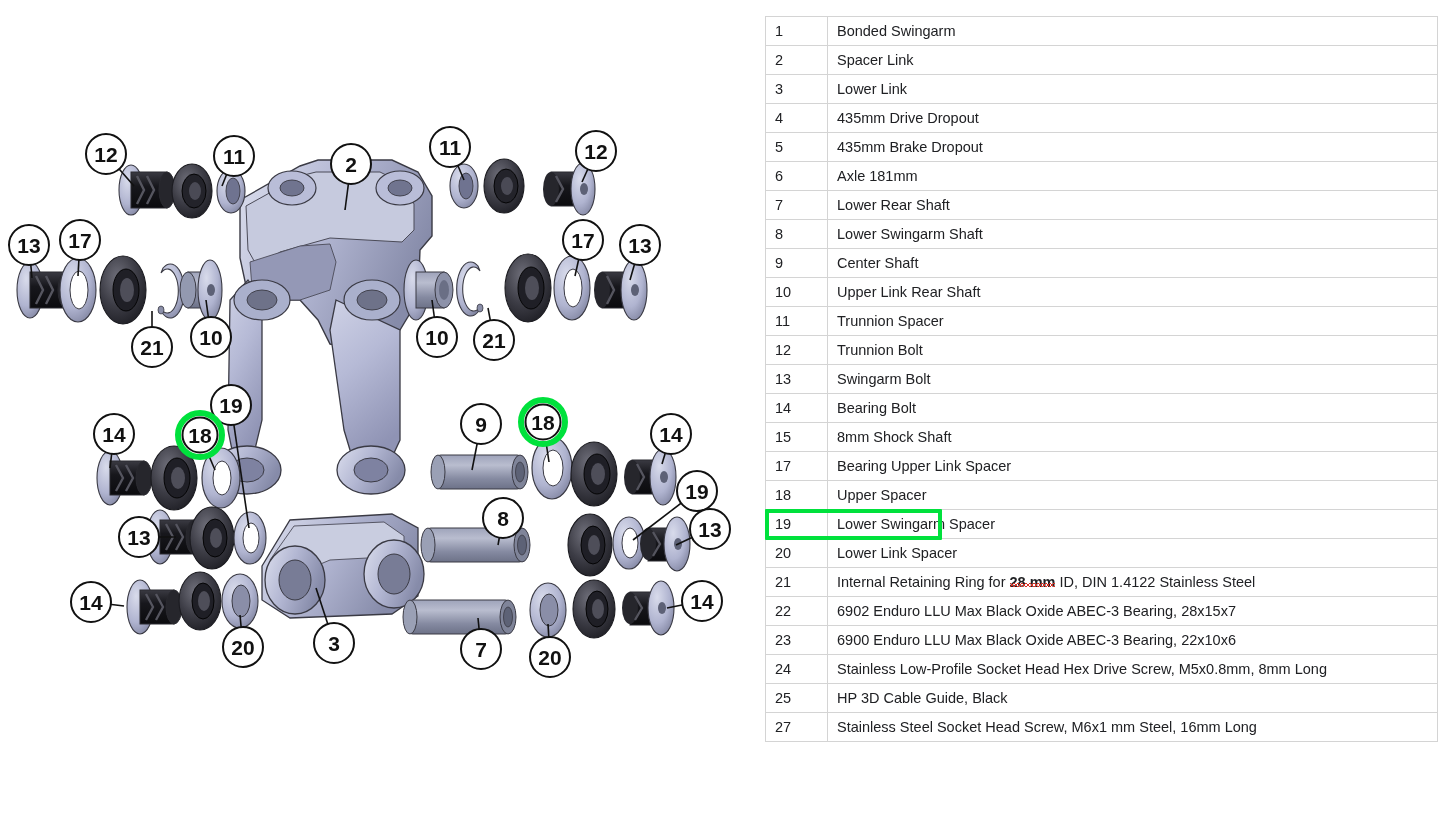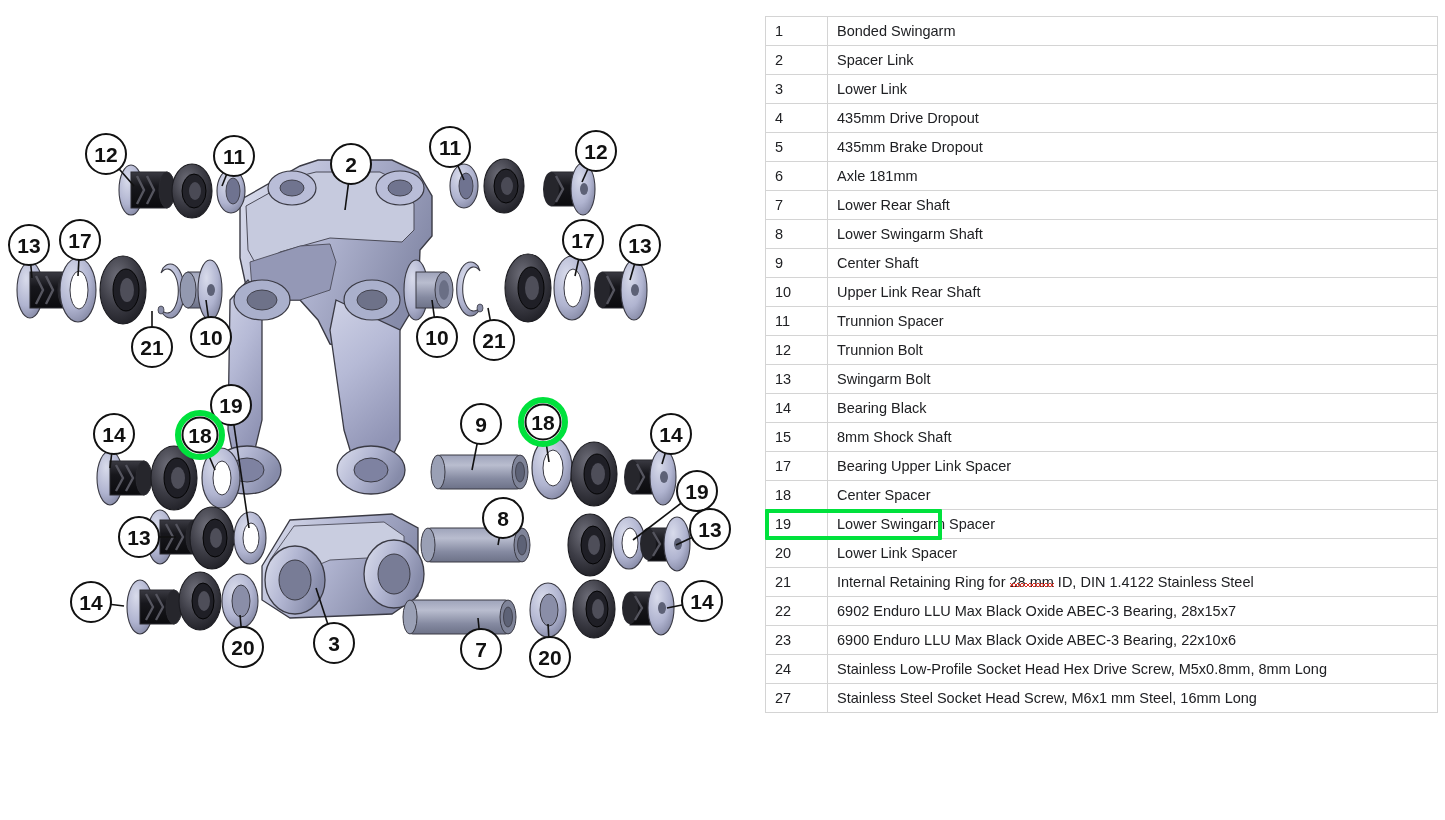--- a/index.html
+++ b/index.html
@@ -74,20 +74,21 @@
   
   #row-highlight-box {
     position: absolute;
     border: 4px solid #00E13C;
     box-sizing: border-box;
     pointer-events: none;
     border-radius: 1px;
   }
   .spell-underline {
     position: relative;
+    font-weight: bold;
   }
   .spell-underline::after {
     content: "";
     position: absolute;
     left: 0;
     right: 0;
     bottom: 3px;
     height: 4px;
     background-image:
       linear-gradient(45deg, transparent 42%, #d93025 42%, #d93025 58%, transparent 58%),
@@ -579,33 +580,33 @@
           <tr>
             <td class="idx">12</td>
             <td>Trunnion Bolt</td>
           </tr>
           <tr>
             <td class="idx">13</td>
             <td>Swingarm Bolt</td>
           </tr>
           <tr>
             <td class="idx">14</td>
-            <td>Bearing Black</td>
+            <td>Bearing Bolt</td>
           </tr>
           <tr>
             <td class="idx">15</td>
             <td>8mm Shock Shaft</td>
           </tr>
           <tr>
             <td class="idx">17</td>
             <td>Bearing Upper Link Spacer</td>
           </tr>
           <tr class="highlighted">
             <td class="idx">18</td>
-            <td>Center Spacer</td>
+            <td>Upper Spacer</td>
           </tr>
           <tr>
             <td class="idx">19</td>
             <td>Lower Swingarm Spacer</td>
           </tr>
           <tr>
             <td class="idx">20</td>
             <td>Lower Link Spacer</td>
           </tr>
           <tr>
@@ -616,20 +617,24 @@
             <td class="idx">22</td>
             <td>6902 Enduro LLU Max Black Oxide ABEC-3 Bearing, 28x15x7</td>
           </tr>
           <tr>
             <td class="idx">23</td>
             <td>6900 Enduro LLU Max Black Oxide ABEC-3 Bearing, 22x10x6</td>
           </tr>
           <tr>
             <td class="idx">24</td>
             <td>Stainless Low-Profile Socket Head Hex Drive Screw, M5x0.8mm, 8mm Long</td>
+          </tr>
+          <tr>
+            <td class="idx">25</td>
+            <td>HP 3D Cable Guide, Black</td>
           </tr>
           <tr>
             <td class="idx">27</td>
             <td>Stainless Steel Socket Head Screw, M6x1 mm Steel, 16mm Long</td>
           </tr>
         </tbody>
     </table>
     <div id="row-highlight-box" style="left: -0.5px; top: 492.5px; width: 177px; height: 31px; border-color: rgb(0, 225, 60);"></div>
   </div>
 

